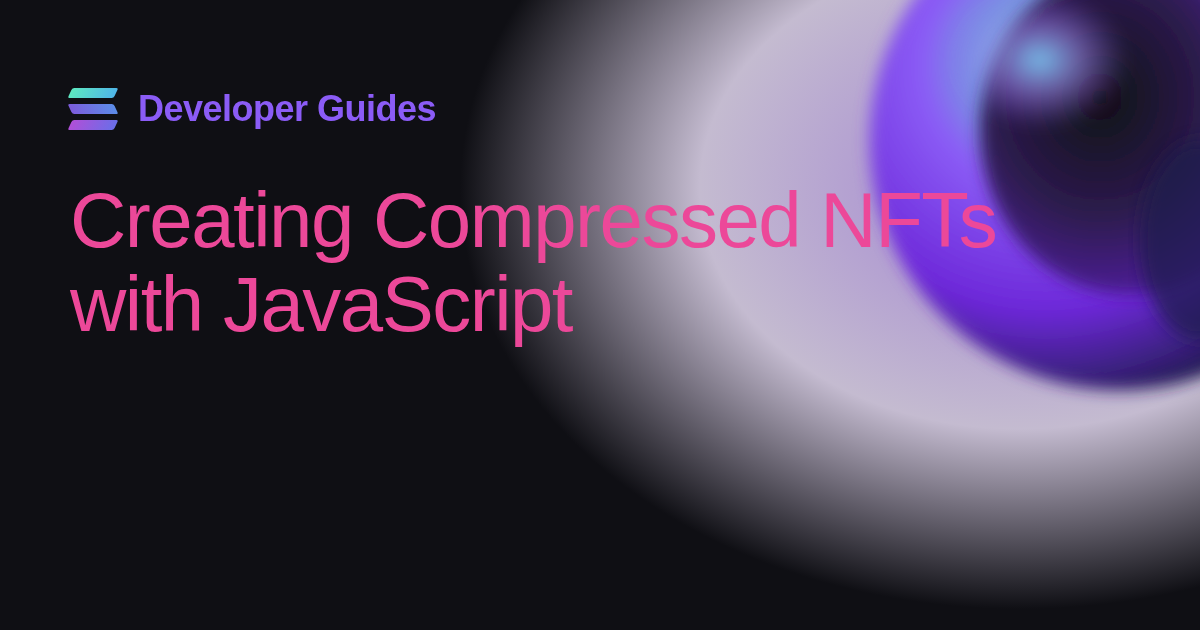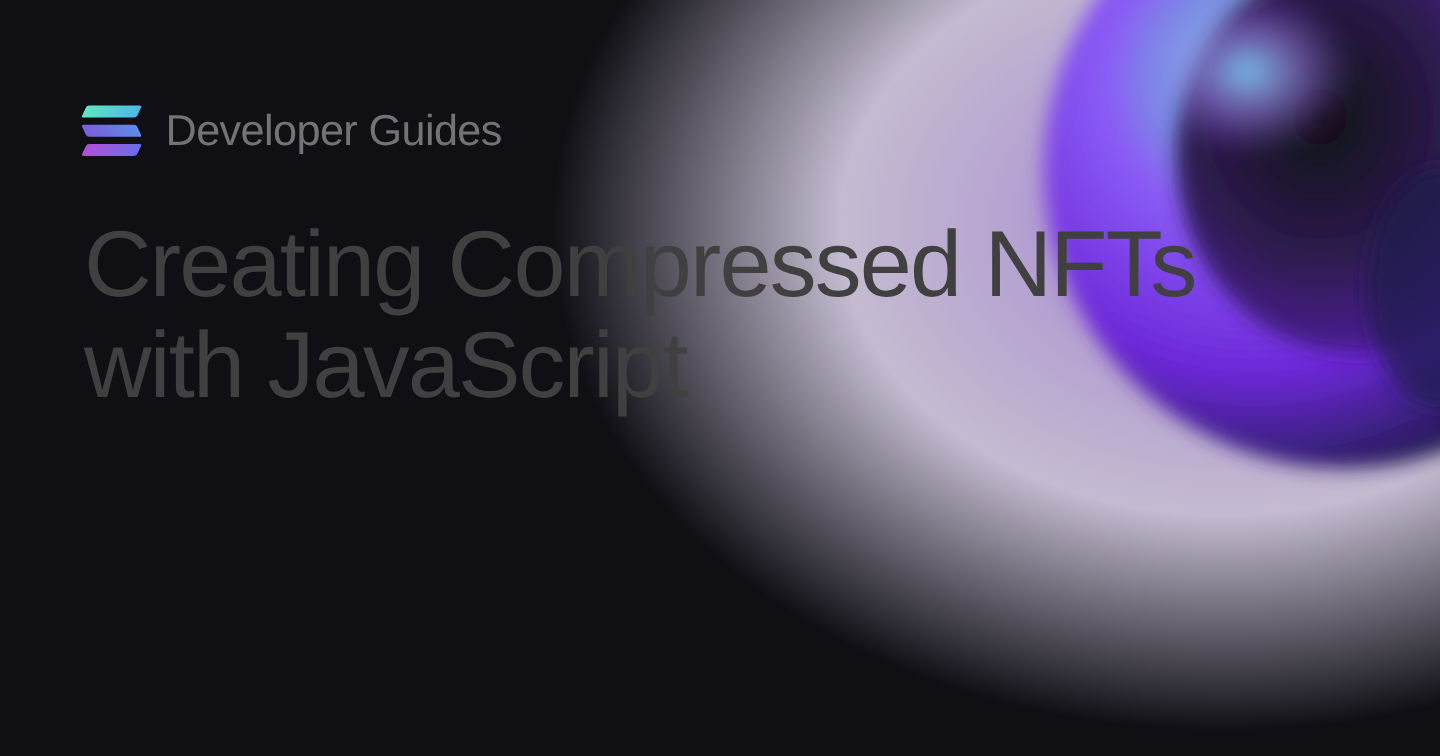--- a/index.html
+++ b/index.html
@@ -53,27 +53,27 @@
     }
     .logo-bar-2 {
       background: linear-gradient(90deg, #7c5cdb 0%, #5b8ce8 100%);
       transform: skewX(25deg);
     }
     .logo-bar-3 {
       background: linear-gradient(90deg, #b04fd8 0%, #6a6ee8 100%);
       transform: skewX(-25deg);
     }
     .category {
-      color: #737373;
+      color: #8b5cf6;
       font-size: 36px;
-      font-weight: 400;
+      font-weight: 700;
       letter-spacing: -0.5px;
     }
     .title {
-      color: #404040;
+      color: #ec4899;
       font-size: 78px;
       font-weight: 500;
       line-height: 1.08;
       letter-spacing: -1.5px;
       max-width: 960px;
     }
   </style>
 </head>
 <body>
 

